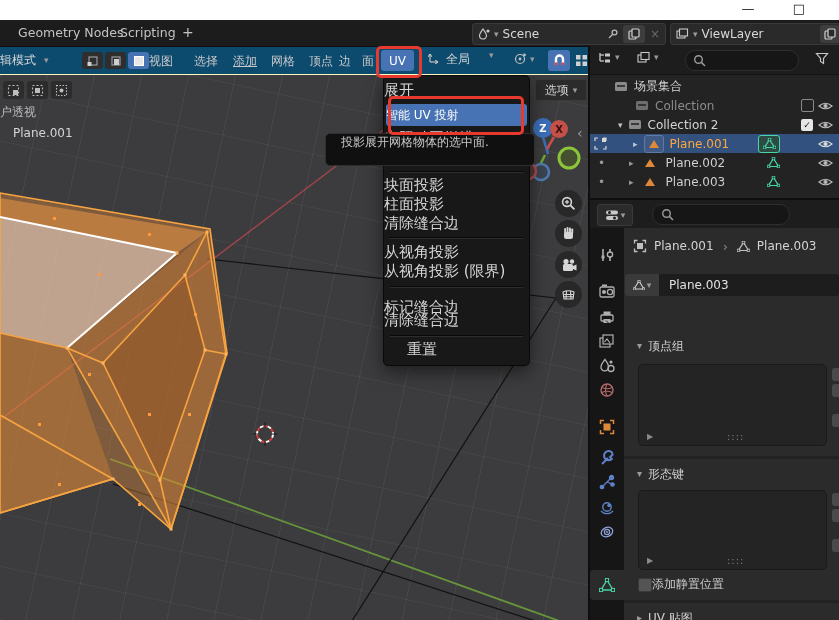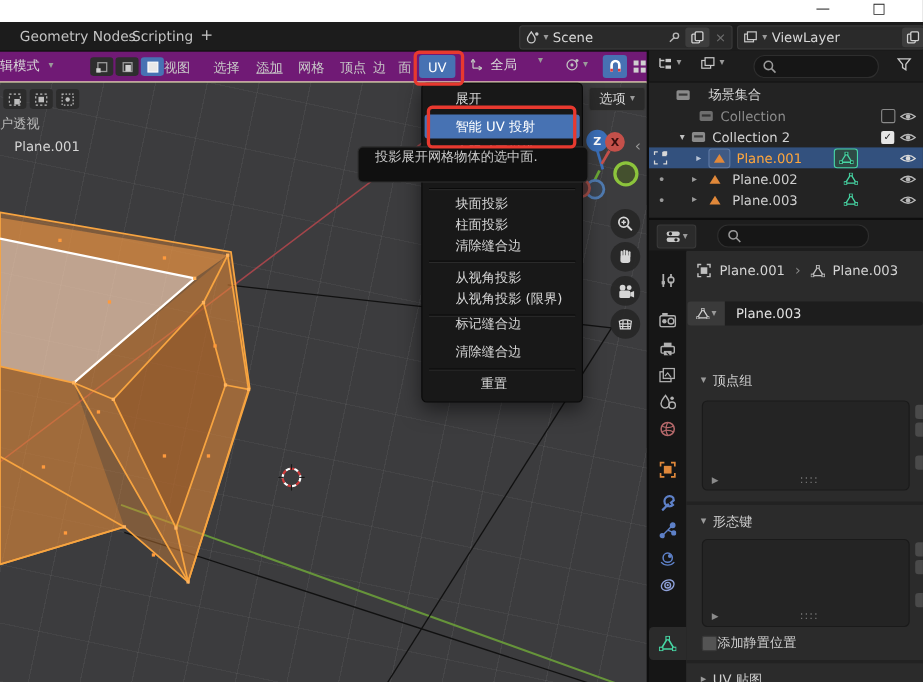--- a/index.html
+++ b/index.html
@@ -2,21 +2,21 @@
 <html><head>
 <meta charset="utf-8">
 <style>
   html,body{margin:0;padding:0}
   body{width:839px;height:620px;overflow:hidden;background:#1d1d1d;
        font-family:"DejaVu Sans","Liberation Sans",sans-serif;color:#c8c8c8;font-size:12px;position:relative}
   .ab{position:absolute}
   .r3{border-radius:3px}
   .btn{display:flex;align-items:center;justify-content:center}
   .caret{font-size:9px;color:#9a9a9a;line-height:1}
-  .menu-item{position:absolute;left:0;width:100%;height:20px;line-height:20px;padding-left:30px;box-sizing:border-box;color:#d6d6d6;font-size:12px;white-space:nowrap}
+  .menu-item{position:absolute;left:0;width:100%;height:20px;line-height:20px;box-sizing:border-box;color:#d6d6d6;font-size:15px;white-space:nowrap}
   .sep{position:absolute;left:6px;right:6px;height:1px;background:#090909;border-bottom:1px solid #2e2e2e}
   .orow{position:absolute;left:0;width:100%;height:19px;display:flex;align-items:center}
   .eye,.ico{display:inline-flex;align-items:center;justify-content:center}
   .panelhead{position:absolute;left:0;width:100%;height:20px;display:flex;align-items:center;gap:6px;color:#d0d0d0}
   .listbox{position:absolute;background:#242424;border:1px solid #1a1a1a;border-radius:5px}
   .sliver{position:absolute;right:0;width:7px;background:#4a4a4a;border-radius:3px 0 0 3px}
   .navbtn{position:absolute;width:27px;height:27px;border-radius:50%;background:rgba(36,36,36,.85);display:flex;align-items:center;justify-content:center}
   .redbox{position:absolute;border:3px solid #e8392f;border-radius:5px;z-index:40;pointer-events:none}
   .tabico{position:absolute;left:0;width:34px;height:26px;display:flex;align-items:center;justify-content:center}
 </style>
@@ -69,21 +69,21 @@
     <span style="color:#d8d8d8;flex:1;">ViewLayer</span>
     <span class="btn r3" style="width:20px;height:18px;background:#3d3d3d;">
       <svg width="12" height="12">
           <rect x="1" y="3" width="7" height="8" rx="1" fill="none" stroke="#d0d0d0" stroke-width="1.2"></rect>
           <rect x="4" y="1" width="7" height="8" rx="1" fill="#2a2a2a" stroke="#d0d0d0" stroke-width="1.2"></rect>
         </svg>
     </span>
   </div>
 </div>
 
-<div class="ab" style="left:0;top:47px;width:588px;height:27px;background:#701a75;border-bottom:2px solid #fef9c3;">
+<div class="ab" style="left:0;top:47px;width:588px;height:27px;background:#0c4a6e;border-bottom:2px solid #fef9c3;">
   <div class="ab" style="left:0;top:4px;width:78px;height:19px;display:flex;align-items:center;">
     <span style="color:#d8d8d8;">辑模式</span>
     <span class="caret" style="margin-left:8px;">▾</span>
   </div>
   <div class="ab btn r3" style="left:82px;top:5px;width:21px;height:17px;background:#2e2e2e;">
     <svg width="12" height="12">
         <rect x="2" y="2" width="8" height="8" fill="none" stroke="#9a9a9a" stroke-width="1.2"></rect>
         <rect x="0.5" y="7" width="4" height="4" fill="#cfcfcf"></rect>
       </svg>
   </div>
@@ -295,33 +295,33 @@
     <svg width="15" height="15">
         <g stroke="#d6d6d6" stroke-width="1.1" fill="none">
           <path d="M2 5 Q7.5 2.5 13 5 L12 12 H3 Z"></path>
           <path d="M5.5 4 L5 12 M9.5 4 L10 12 M2.6 7.5 H12.4 M2.3 9.8 H12.7"></path>
         </g>
       </svg>
   </div>
 
   <div class="ab" style="left:383px;top:0px;width:145px;height:289px;background:#181818;border:1px solid #090909;border-radius:5px;box-shadow:0 6px 18px rgba(0,0,0,.5);z-index:20;">
     <div class="menu-item" style="top:4px;">展开</div>
-    <div class="ab" style="left:2px;top:28px;width:141px;height:22px;background:#4772b3;border-radius:3px;color:#ffffff;line-height:22px;padding-left:28px;box-sizing:border-box;">
+    <div class="ab" style="left:2px;top:28px;width:141px;height:22px;background:#4772b3;border-radius:3px;color:#ffffff;line-height:22px;box-sizing:border-box;">
       <span>智能 UV 投射</span>
     </div>
     <div class="menu-item" style="top:52px;">光照贴图拼排</div>
     <div class="sep" style="top:95px;"></div>
     <div class="menu-item" style="top:99px;">块面投影</div>
     <div class="menu-item" style="top:118px;">柱面投影</div>
     <div class="menu-item" style="top:137px;">清除缝合边</div>
     <div class="sep" style="top:161px;"></div>
     <div class="menu-item" style="top:166px;">从视角投影</div>
     <div class="menu-item" style="top:185px;">从视角投影 (限界)</div>
     <div class="sep" style="top:210px;"></div>
-    <div class="menu-item" style="top:208px;">标记缝合边</div>
+    <div class="menu-item" style="top:221px;">标记缝合边</div>
     <div class="menu-item" style="top:234px;">清除缝合边</div>
     <div class="sep" style="top:259px;"></div>
     <div class="menu-item" style="top:263px;margin-left:23px;">重置</div>
   </div>
 
   <div class="ab" style="left:325px;top:58px;width:208px;height:31px;background:#101010;border:1px solid #2f2f2f;border-radius:5px;z-index:30;display:flex;align-items:flex-start;">
     <span style="margin-left:15px;color:#c9c9c9;">投影展开网格物体的选中面.</span>
   </div>
 
   <div class="redbox" style="left:388px;top:21px;width:130px;height:33px;"></div>
@@ -365,21 +365,21 @@
     </div>
   </div>
 
   <div class="orow" style="top:31px;">
     <span class="ico" style="margin-left:24px;">
       <svg width="14" height="11">
           <rect x="1" y="1" width="12" height="9" rx="1.5" fill="#8a8a8a"></rect>
           <rect x="3" y="4" width="8" height="2" fill="#3a3a3a"></rect>
         </svg>
     </span>
-    <span style="margin-left:16px;color:#d4d4d4;">场景集合</span>
+    <span style="margin-left:6px;color:#d4d4d4;">场景集合</span>
   </div>
 
   <div class="orow" style="top:50px;">
     <span class="ico" style="margin-left:45px;">
       <svg width="14" height="11">
           <rect x="1" y="1" width="12" height="9" rx="1.5" fill="#6e6e6e"></rect>
           <rect x="3" y="4" width="8" height="2" fill="#333"></rect>
         </svg>
     </span>
     <span style="margin-left:6px;color:#8c8c8c;flex:1;">Collection</span>

